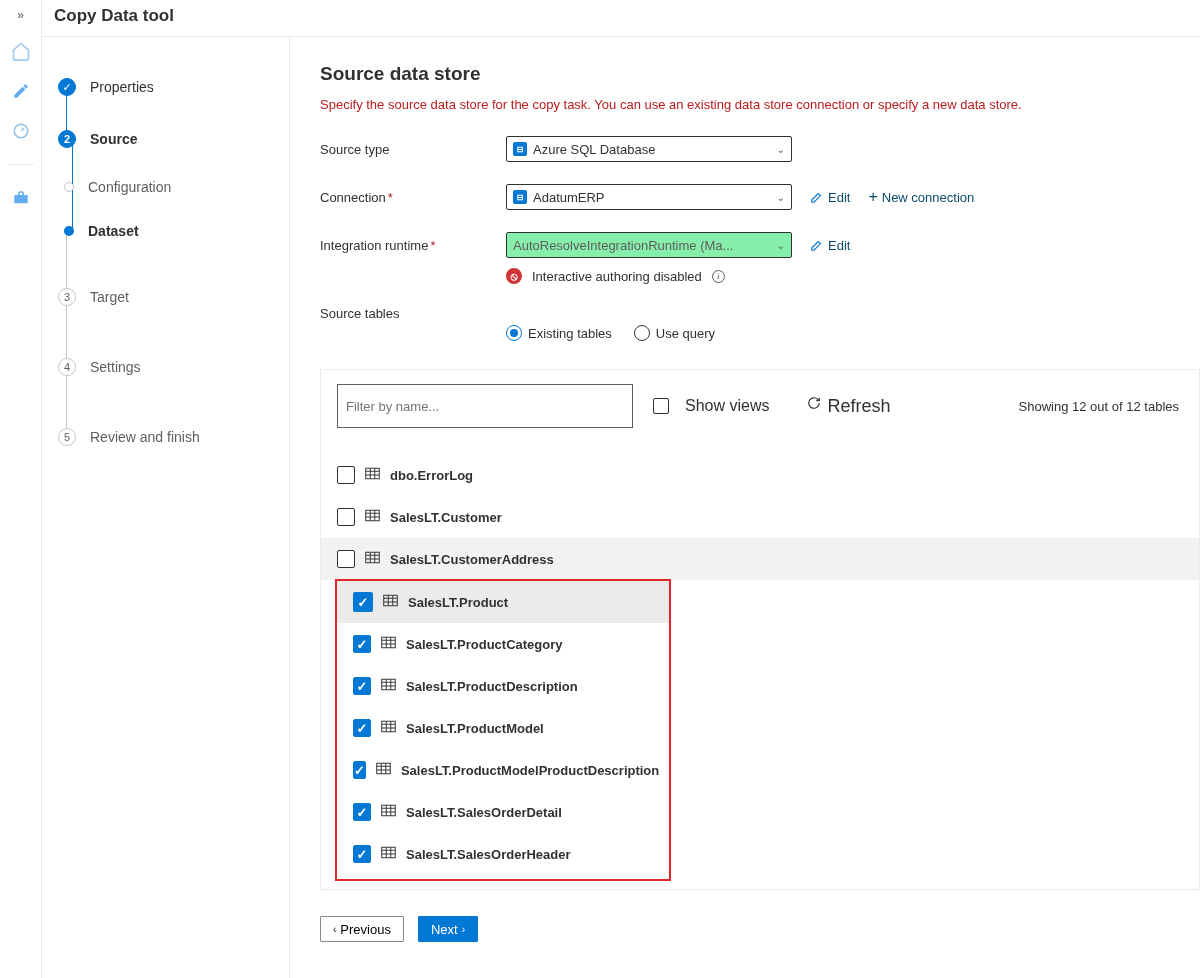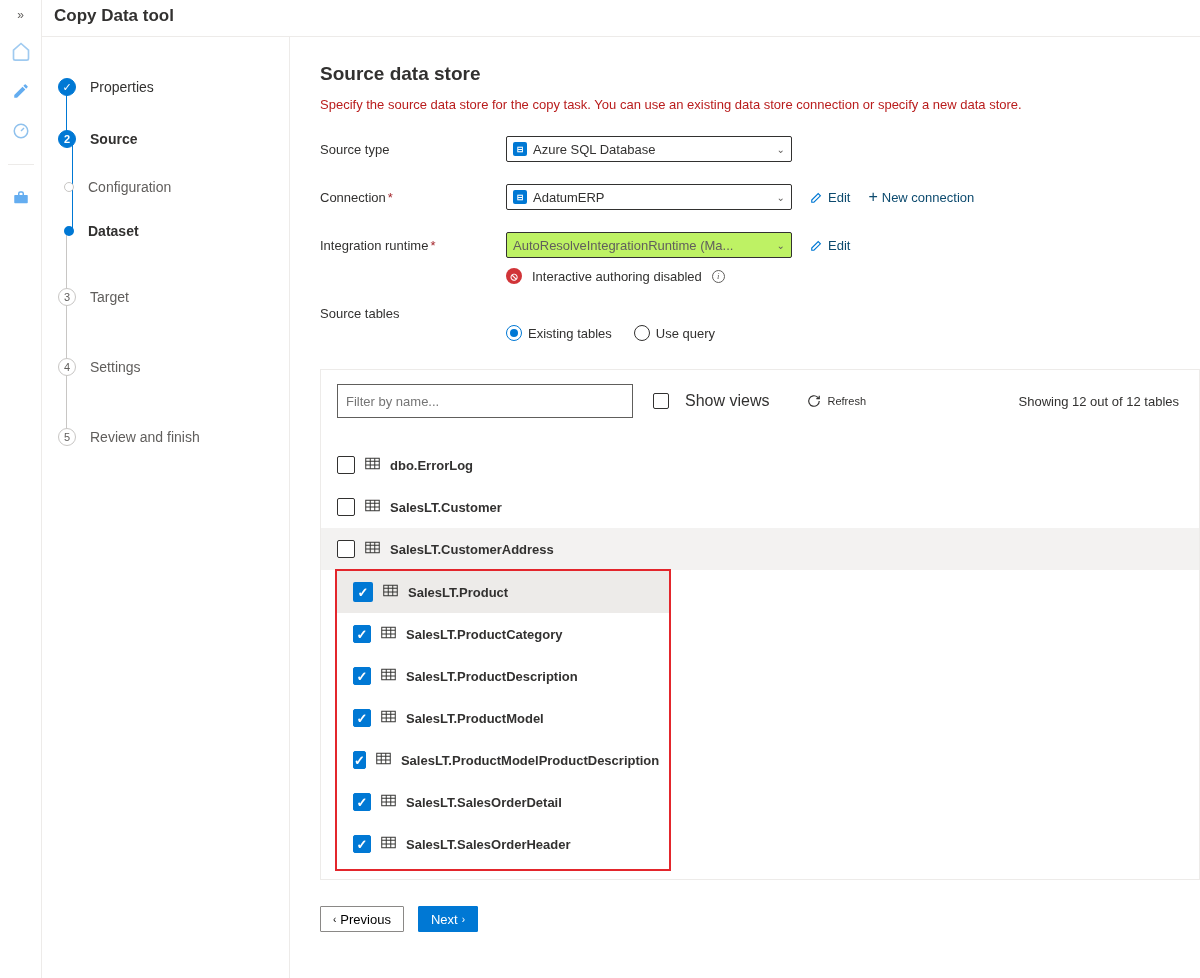--- a/index.html
+++ b/index.html
@@ -32,42 +32,42 @@
 
   .form-col { flex:1; padding: 26px 0 0 0; display:flex; flex-direction:column; overflow:hidden;}
   .form-inner { padding: 0 0 0 30px; }
   .form-title { font-size: 19px; font-weight:600; margin-bottom: 12px; }
   .form-desc { font-size: 13px; color:#b91c1c; margin-bottom: 24px; }
 
   .form-row { display:flex; align-items:center; margin-bottom: 22px; }
   .form-row .lbl { width: 186px; font-size: 13px; color:#323130; }
   .form-row .req { color:#a4262c; margin-left:2px; }
   .select-box { width: 286px; height: 26px; border:1px solid #323130; border-radius:2px; background:#fff; display:flex; align-items:center; padding: 0 24px 0 6px; position:relative; font-size:13px; cursor:pointer;}
-  .select-box.disabled { background:#bef264; color:#605e5c; cursor:default;}
+  .select-box.disabled { background:#86efac; color:#605e5c; cursor:default;}
   .select-box .chev-down { position:absolute; right:6px; font-size:10px; color:#605e5c;}
   .db-icon { width:14px; height:14px; background:#0078d4; border-radius:2px; margin-right:6px; display:inline-flex; align-items:center; justify-content:center; color:#fff; font-size:8px; font-weight:bold;}
   .link-action { color:#0c4a6e; font-size:13px; margin-left: 18px; cursor:pointer; display:flex; align-items:center; gap:4px; }
   .link-action svg { width:14px; height:14px; }
 
   .warn-row { display:flex; align-items:center; gap:10px; margin-left: 186px; margin-top:-12px; margin-bottom:22px; font-size:13px;}
   .warn-icon { width:16px; height:16px; border-radius:50%; background:#d13438; color:#fff; display:flex; align-items:center; justify-content:center; font-weight:bold; font-size:11px;}
   .info-i { width:13px; height:13px; border:1px solid #605e5c; border-radius:50%; display:inline-flex; align-items:center; justify-content:center; font-size:9px; color:#605e5c; font-style:italic; font-family: Georgia, serif;}
 
   .radio-row { margin-left:186px; display:flex; gap:22px; margin-top:-18px; margin-bottom: 28px;}
   .radio-opt { display:flex; align-items:center; gap:6px; cursor:pointer; font-size:13px;}
   .radio { width:16px; height:16px; border:1px solid #323130; border-radius:50%; display:flex; align-items:center; justify-content:center; }
   .radio.sel::after { content:''; width:8px; height:8px; background:#0078d4; border-radius:50%; }
   .radio.sel { border-color:#0078d4;}
 
   .tables-panel { border:1px solid #edebe9; margin-left: 0px; }
   .tables-toolbar { padding: 14px 16px 8px 16px; display:flex; align-items:center; gap: 20px; }
-  .filter-input { width: 296px; height:34px; border:1px solid #605e5c; padding: 12px 8px; font-size:13px;}
+  .filter-input { width: 296px; height:44px; border:1px solid #605e5c; padding: 12px 8px; font-size:13px;}
   .chk-views { display:flex; align-items:center; gap:16px; font-size:16px; cursor:pointer;}
   .chk-box { width:16px; height:16px; border:1px solid #323130; border-radius:2px; background:#fff; }
-  .refresh { display:flex; align-items:center; gap:6px; font-size:11px; cursor:pointer; margin-left:18px;}
+  .refresh { display:flex; gap:6px; font-size:18px; cursor:pointer; margin-left:18px;}
   .count-lbl { margin-left:auto; font-size:13px; padding-right: 4px;}
 
   .table-list { padding: 18px 0 8px 0; }
   .tl-row { display:flex; align-items:center; height:42px; padding: 0 16px; gap: 10px; font-size:13px;font-weight:bold;}
   .tl-row.hover { background:#f3f2f1; }
   .tl-row.selhover { background:#edebe9; }
   .tl-chk { width:18px; height:18px; border:1px solid #323130; border-radius:2px; background:#fff; display:flex; align-items:center; justify-content:center; cursor:pointer;}
   .tl-chk.checked { background:#0078d4; border-color:#0078d4; color:#fff; }
   .tl-chk.checked.big { width:20px; height:20px; border-width:2px;}
   .tbl-icon { color:#323130; }

